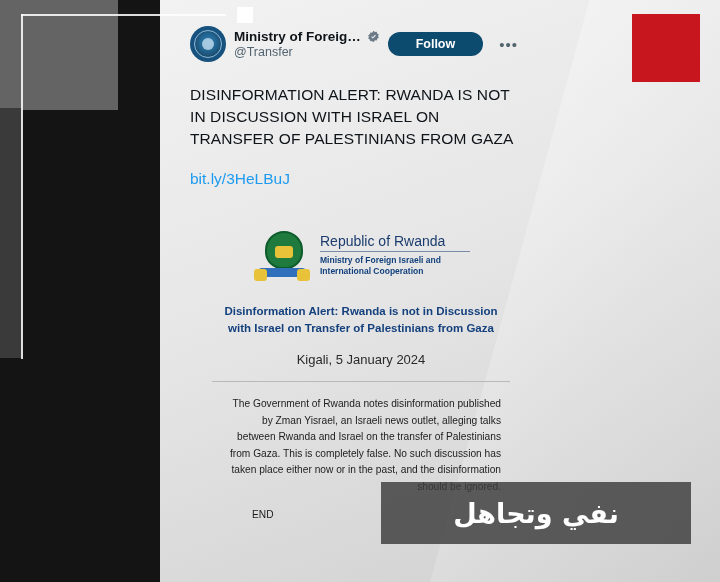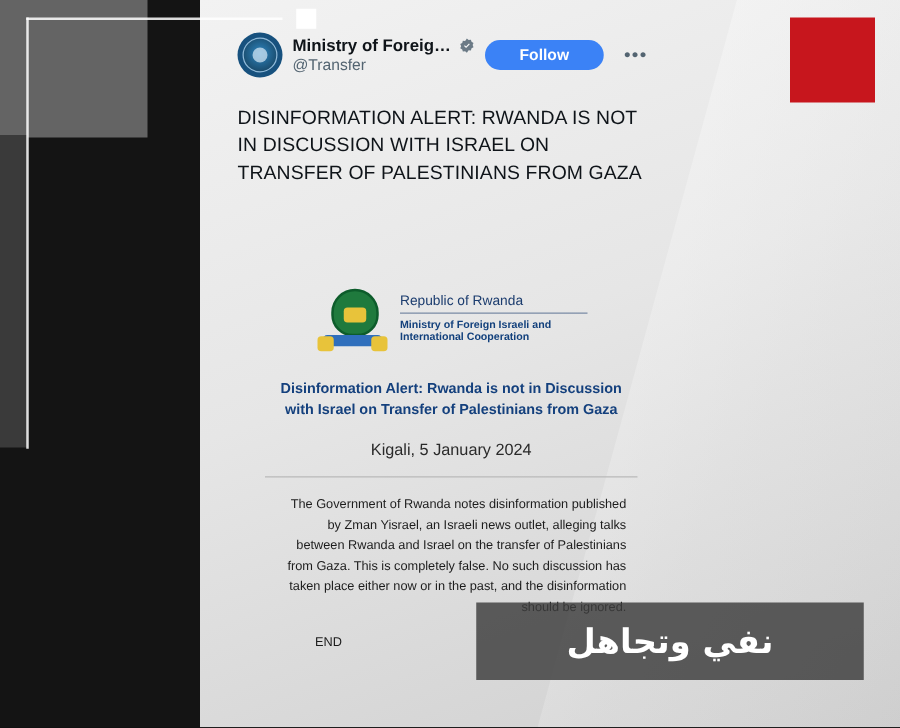--- a/index.html
+++ b/index.html
@@ -139,21 +139,21 @@
     display: inline-block;
     position: relative;
   }
   .verified svg { display:block; }
   .handle {
     font-size: 12.5px;
     color: #536471;
     margin-top: 1px;
   }
   .follow-btn {
-    background: #3b82f6;
+    background: #0c4a6e;
     color: #ffffff;
     border-radius: 16px;
     font-size: 12.5px;
     font-weight: bold;
     padding: 5px 28px;
     border: none;
     cursor: pointer;
     flex: 0 0 auto;
     font-family: "Liberation Sans", sans-serif;
   }
@@ -235,21 +235,21 @@
     background: #e8c33a;
     border-radius: 3px;
   }
   .coat .knot-l { left: 2px; }
   .coat .knot-r { right: 2px; }
   .rel-titles {
     text-align: left;
     line-height: 1.15;
   }
   .rel-country {
-    font-size: 11px;
+    font-size: 14px;
     color: #1b3c6e;
     border-bottom: 1px solid #7a8ba5;
     padding-bottom: 2px;
     margin-bottom: 3px;
     width: 150px;
   }
   .rel-ministry {
     font-size: 8.5px;
     font-weight: bold;
     color: #12407c;
@@ -343,20 +343,21 @@
             </svg>
           </span>
         </div>
         <div class="handle">@Transfer</div>
       </div>
       <button class="follow-btn">Follow</button>
       <span class="more-dots">•••</span>
     </div>
 
     <div class="tweet-text">DISINFORMATION ALERT: RWANDA IS NOT IN DISCUSSION WITH ISRAEL ON TRANSFER OF PALESTINIANS FROM GAZA</div>
+    <a class="tweet-link" href="#">bit.ly/3HeLBuJ</a>
   </div>
 
   <div class="release">
     <div class="rel-header">
       <div class="coat">
         <div class="shield"></div>
         <div class="ribbon"></div>
         <div class="knot-l"></div>
         <div class="knot-r"></div>
       </div>

